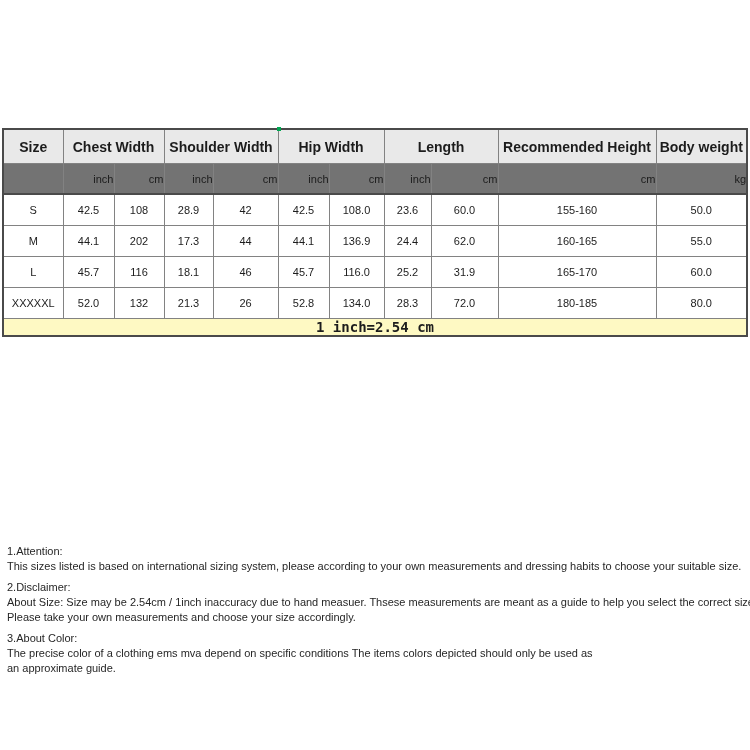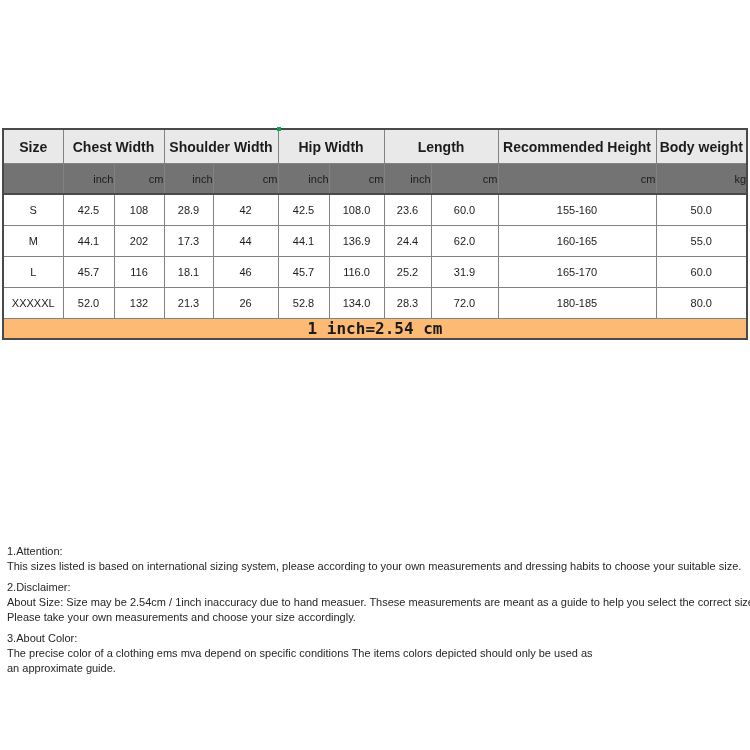--- a/index.html
+++ b/index.html
@@ -19,21 +19,21 @@
   .size-table thead tr.h1 th{
     height:33px;background:#e9e9e9;font-size:14px;font-weight:bold;
   }
   .size-table thead tr.h2 th{
     height:29px;background:#737373;font-size:11px;font-weight:normal;
     border-bottom:2px solid #4a4a4a;
     text-align:right;
   }
   .size-table tbody tr.data-row td{height:30px;font-size:11px;background:#ffffff;}
   .size-table tr.footnote-row td{
-    height:15px;font-size:16px;font-weight:bold;background:#fdba74;
+    height:15px;font-size:14px;font-weight:bold;background:#fef9c3;
     font-family:"DejaVu Sans Mono",monospace;letter-spacing:0px;
   }
   .green-tick{position:absolute;left:277px;top:127px;width:4px;height:4px;background:#00a651;}
   .notes{position:absolute;left:7px;top:544px;font-size:11px;color:#262626;}
   .note{margin:0 0 6px 0;}
   .note .heading,.note .line{line-height:15px;white-space:nowrap;}
 </style>
 </head>
 <body>
 

